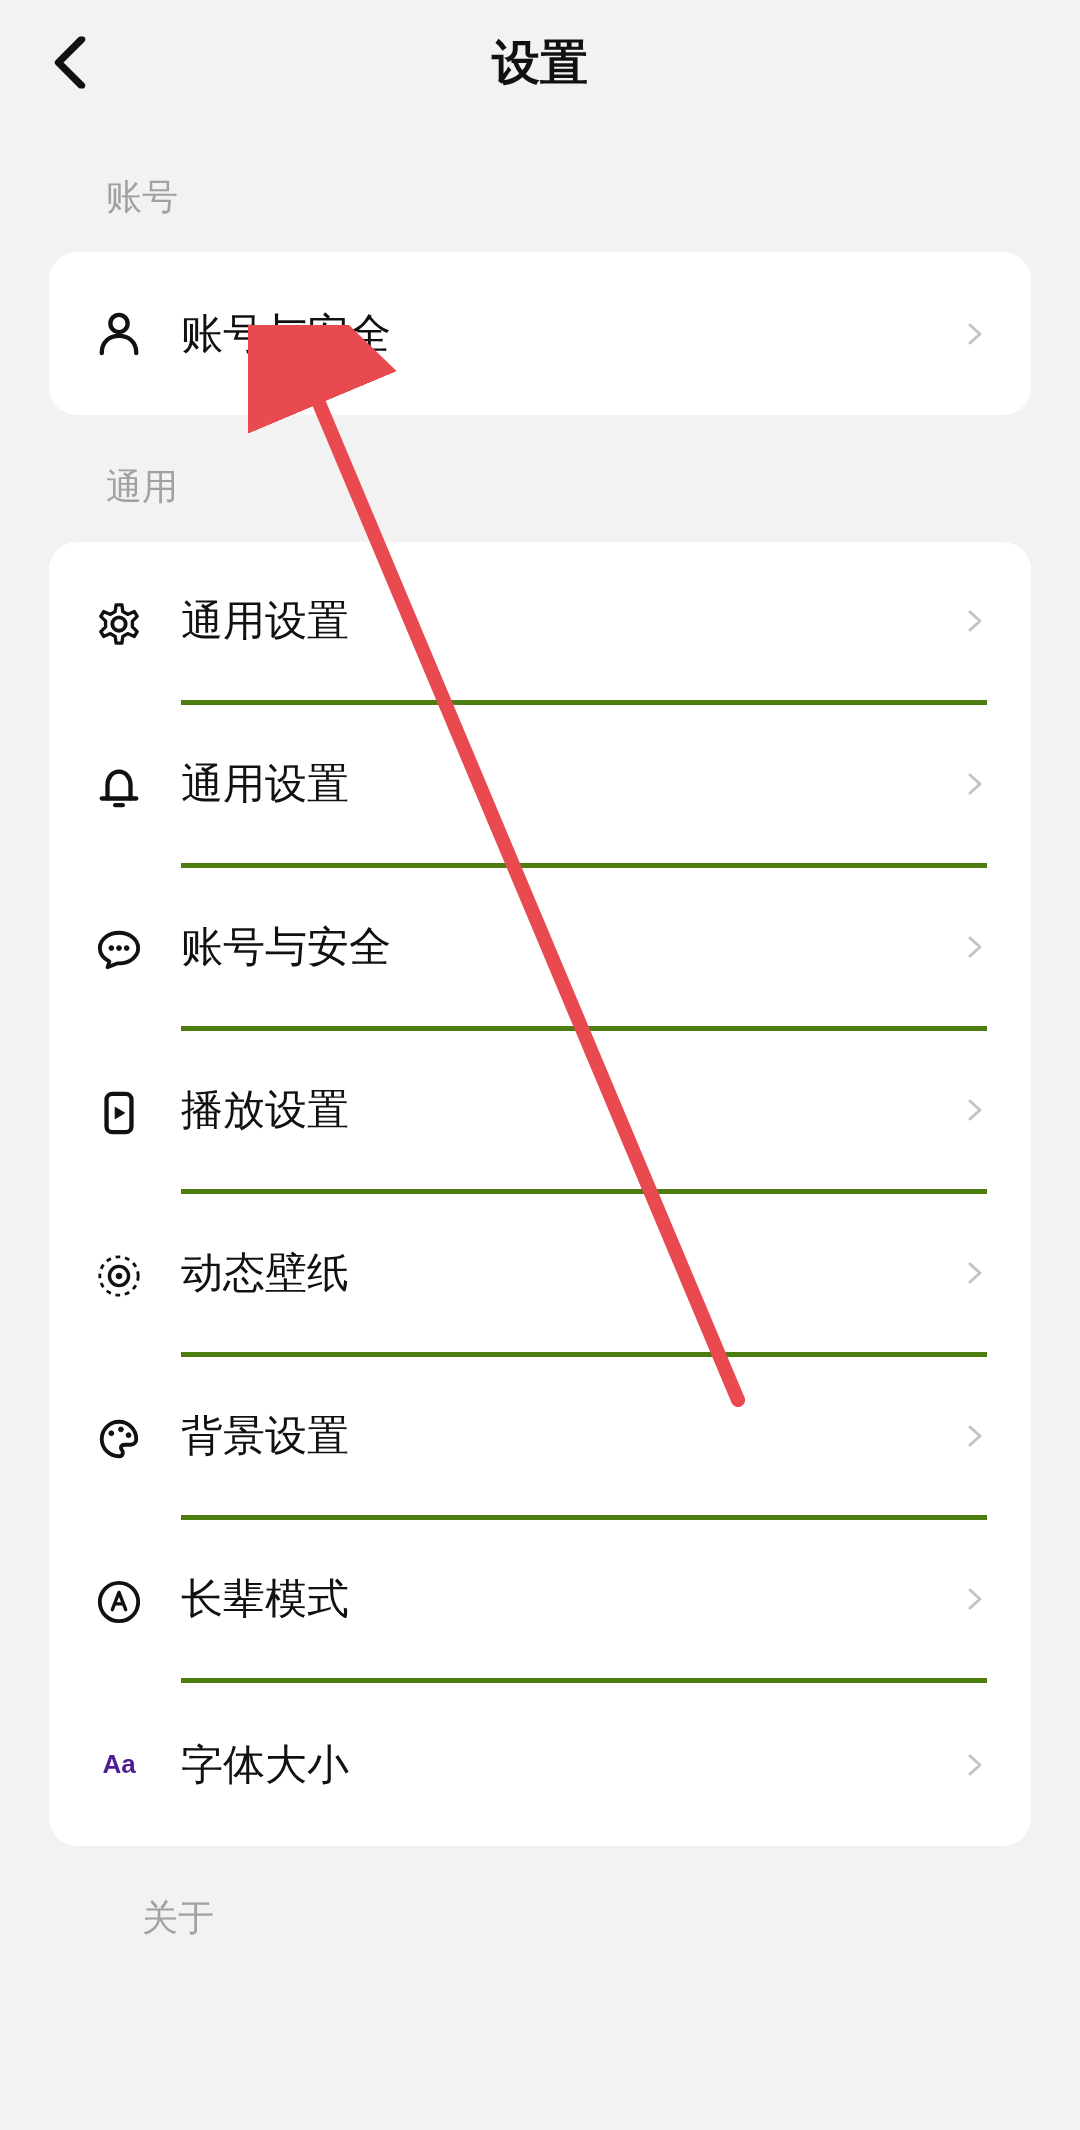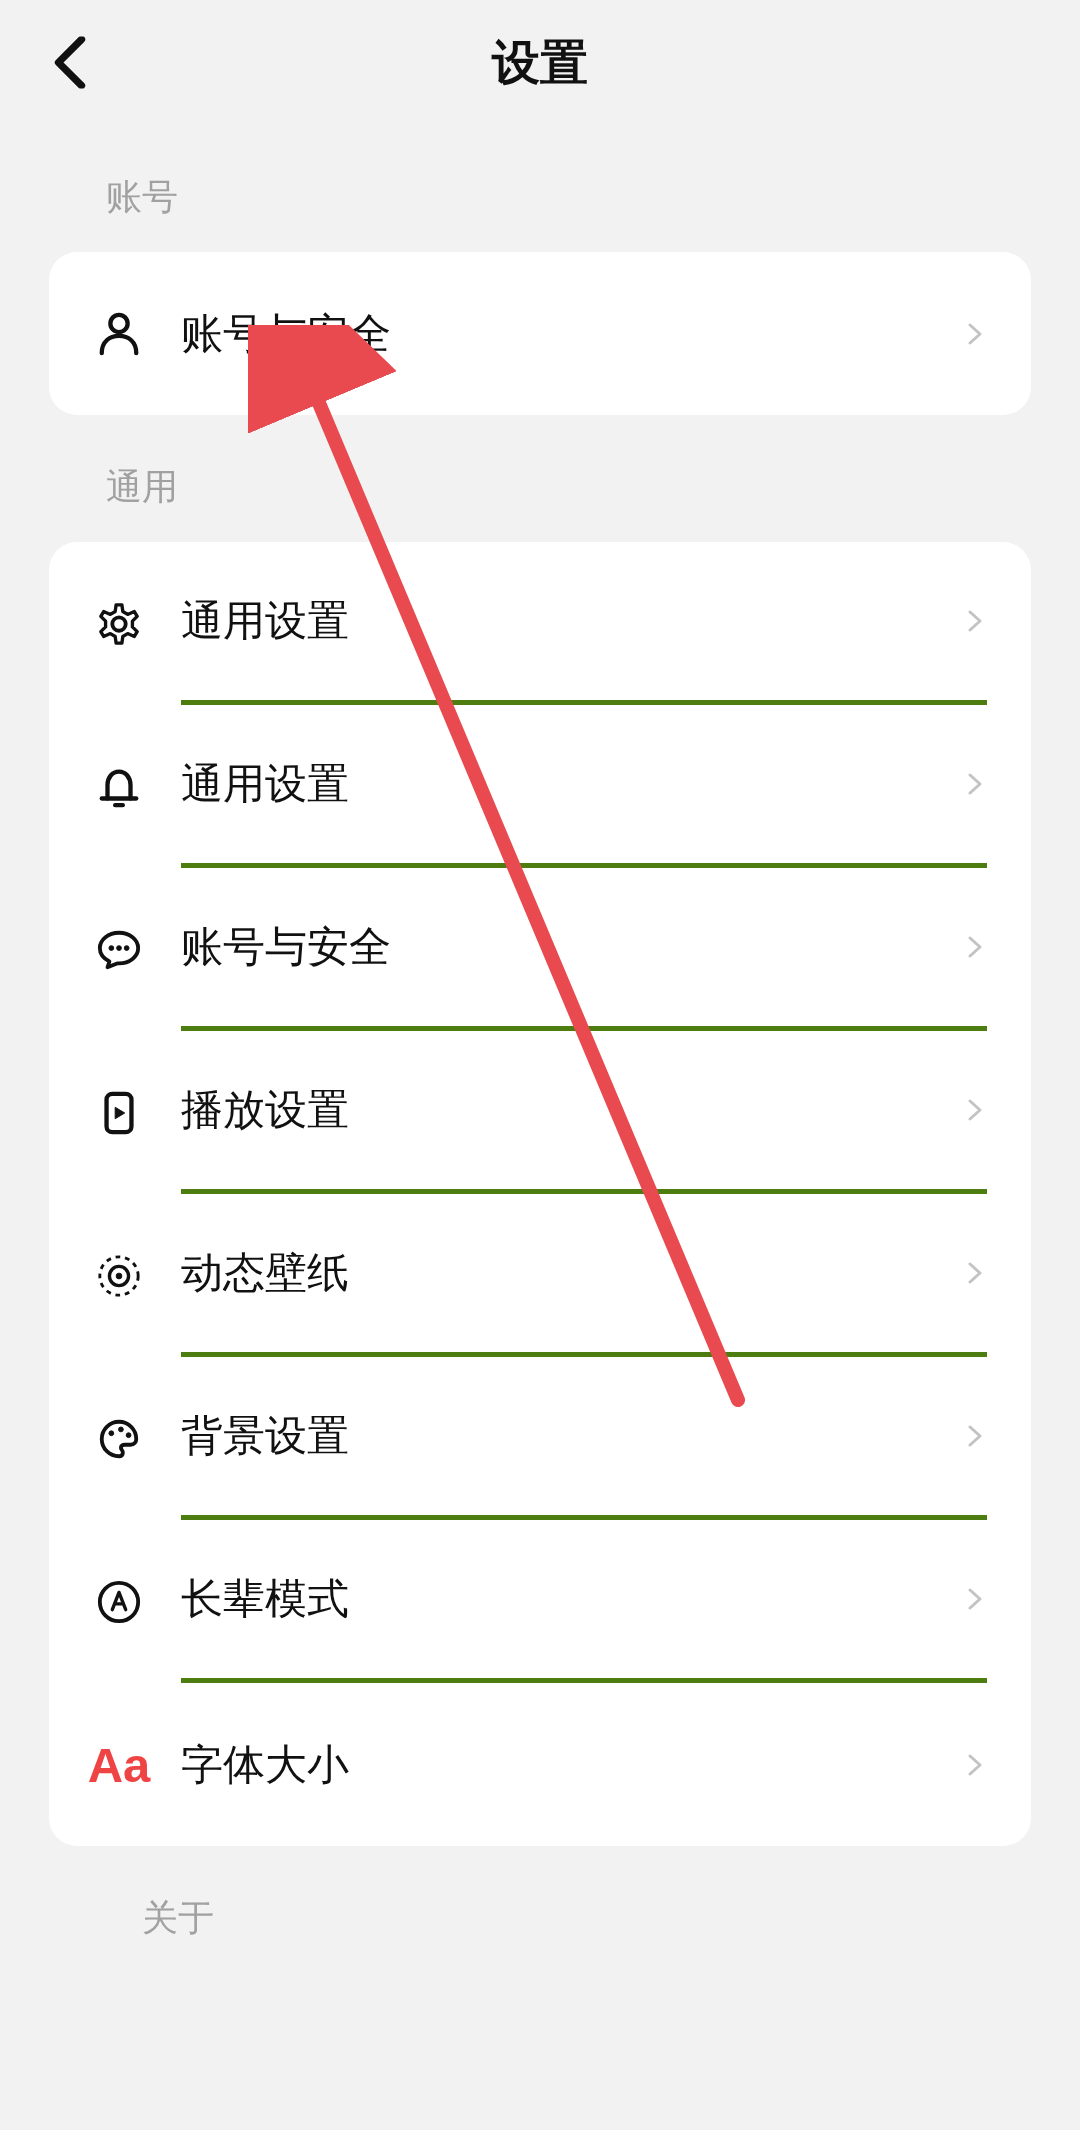--- a/index.html
+++ b/index.html
@@ -96,23 +96,23 @@
     }
     .chevron {
       width: 24px;
       height: 24px;
       flex-shrink: 0;
     }
     .chevron svg {
       stroke: #c3c3c3;
     }
     .aa-text {
-      font-size: 49px;
+      font-size: 26px;
       font-weight: 600;
-      color: #ef4444;
+      color: #4c1d95;
       letter-spacing: 0px;
     }
     .arrow-annotation {
       position: absolute;
       top: 325px;
       left: 248px;
       width: 600px;
       height: 1100px;
       pointer-events: none;
       z-index: 10;

